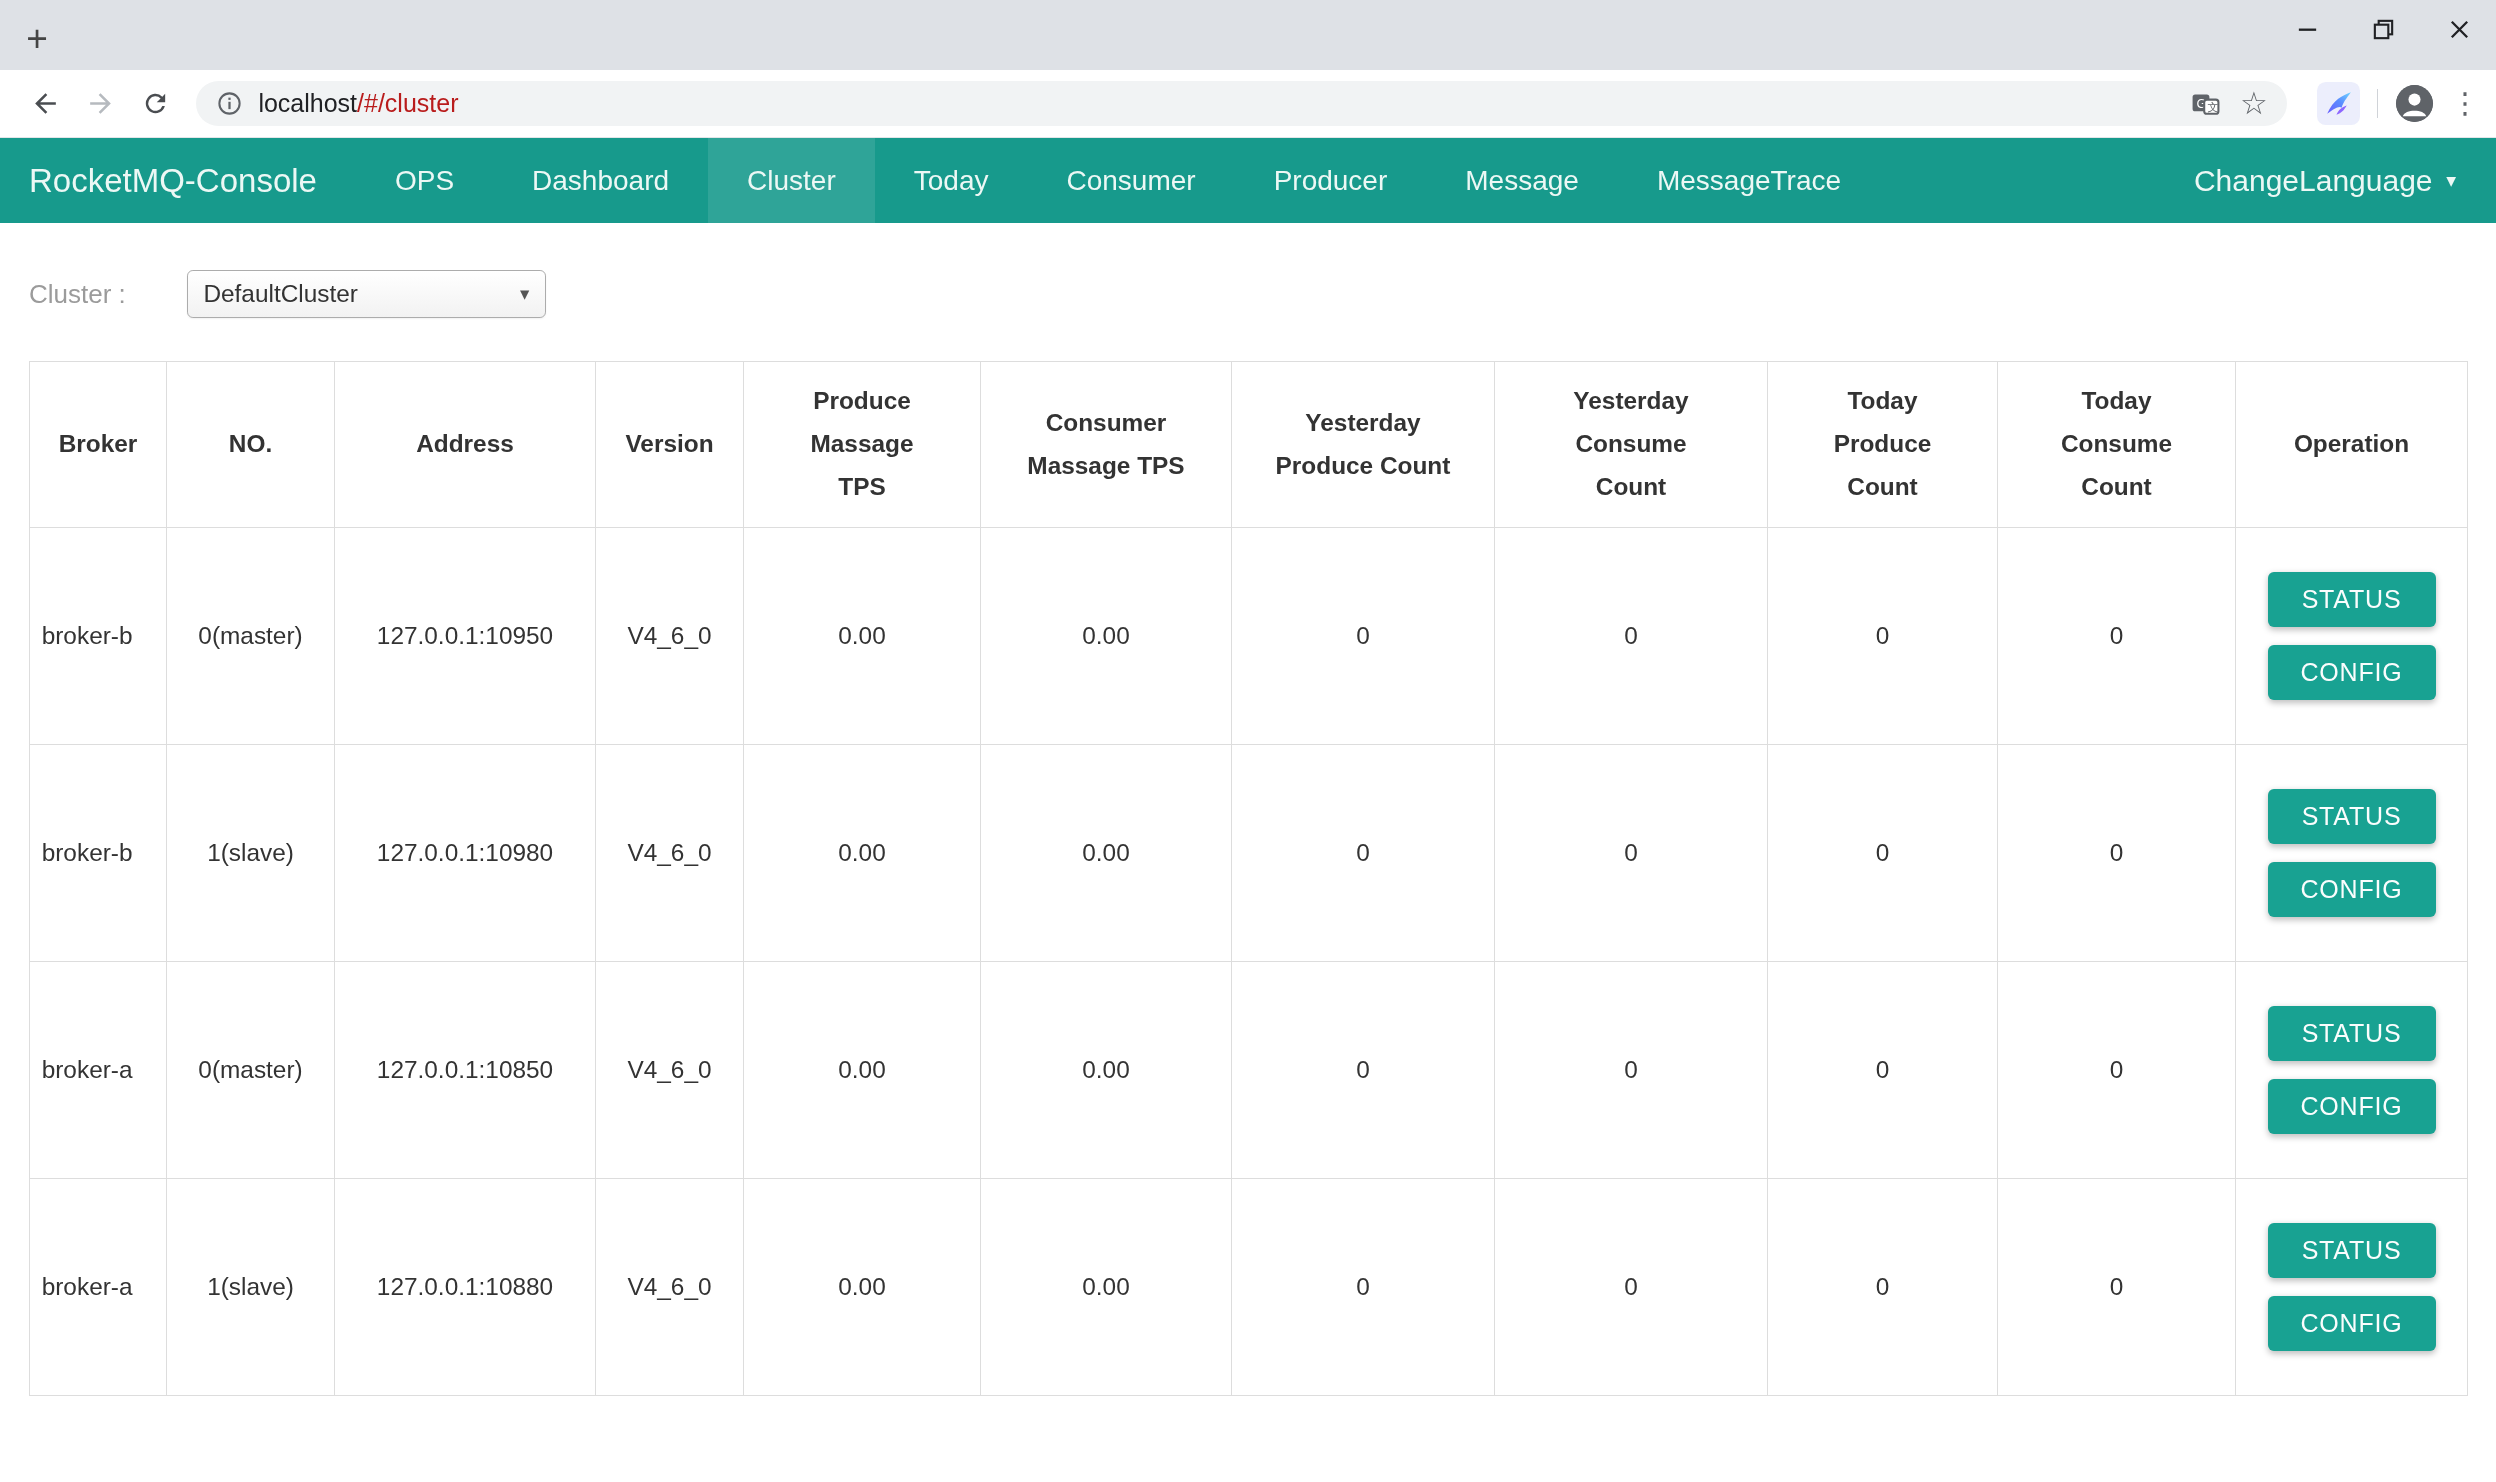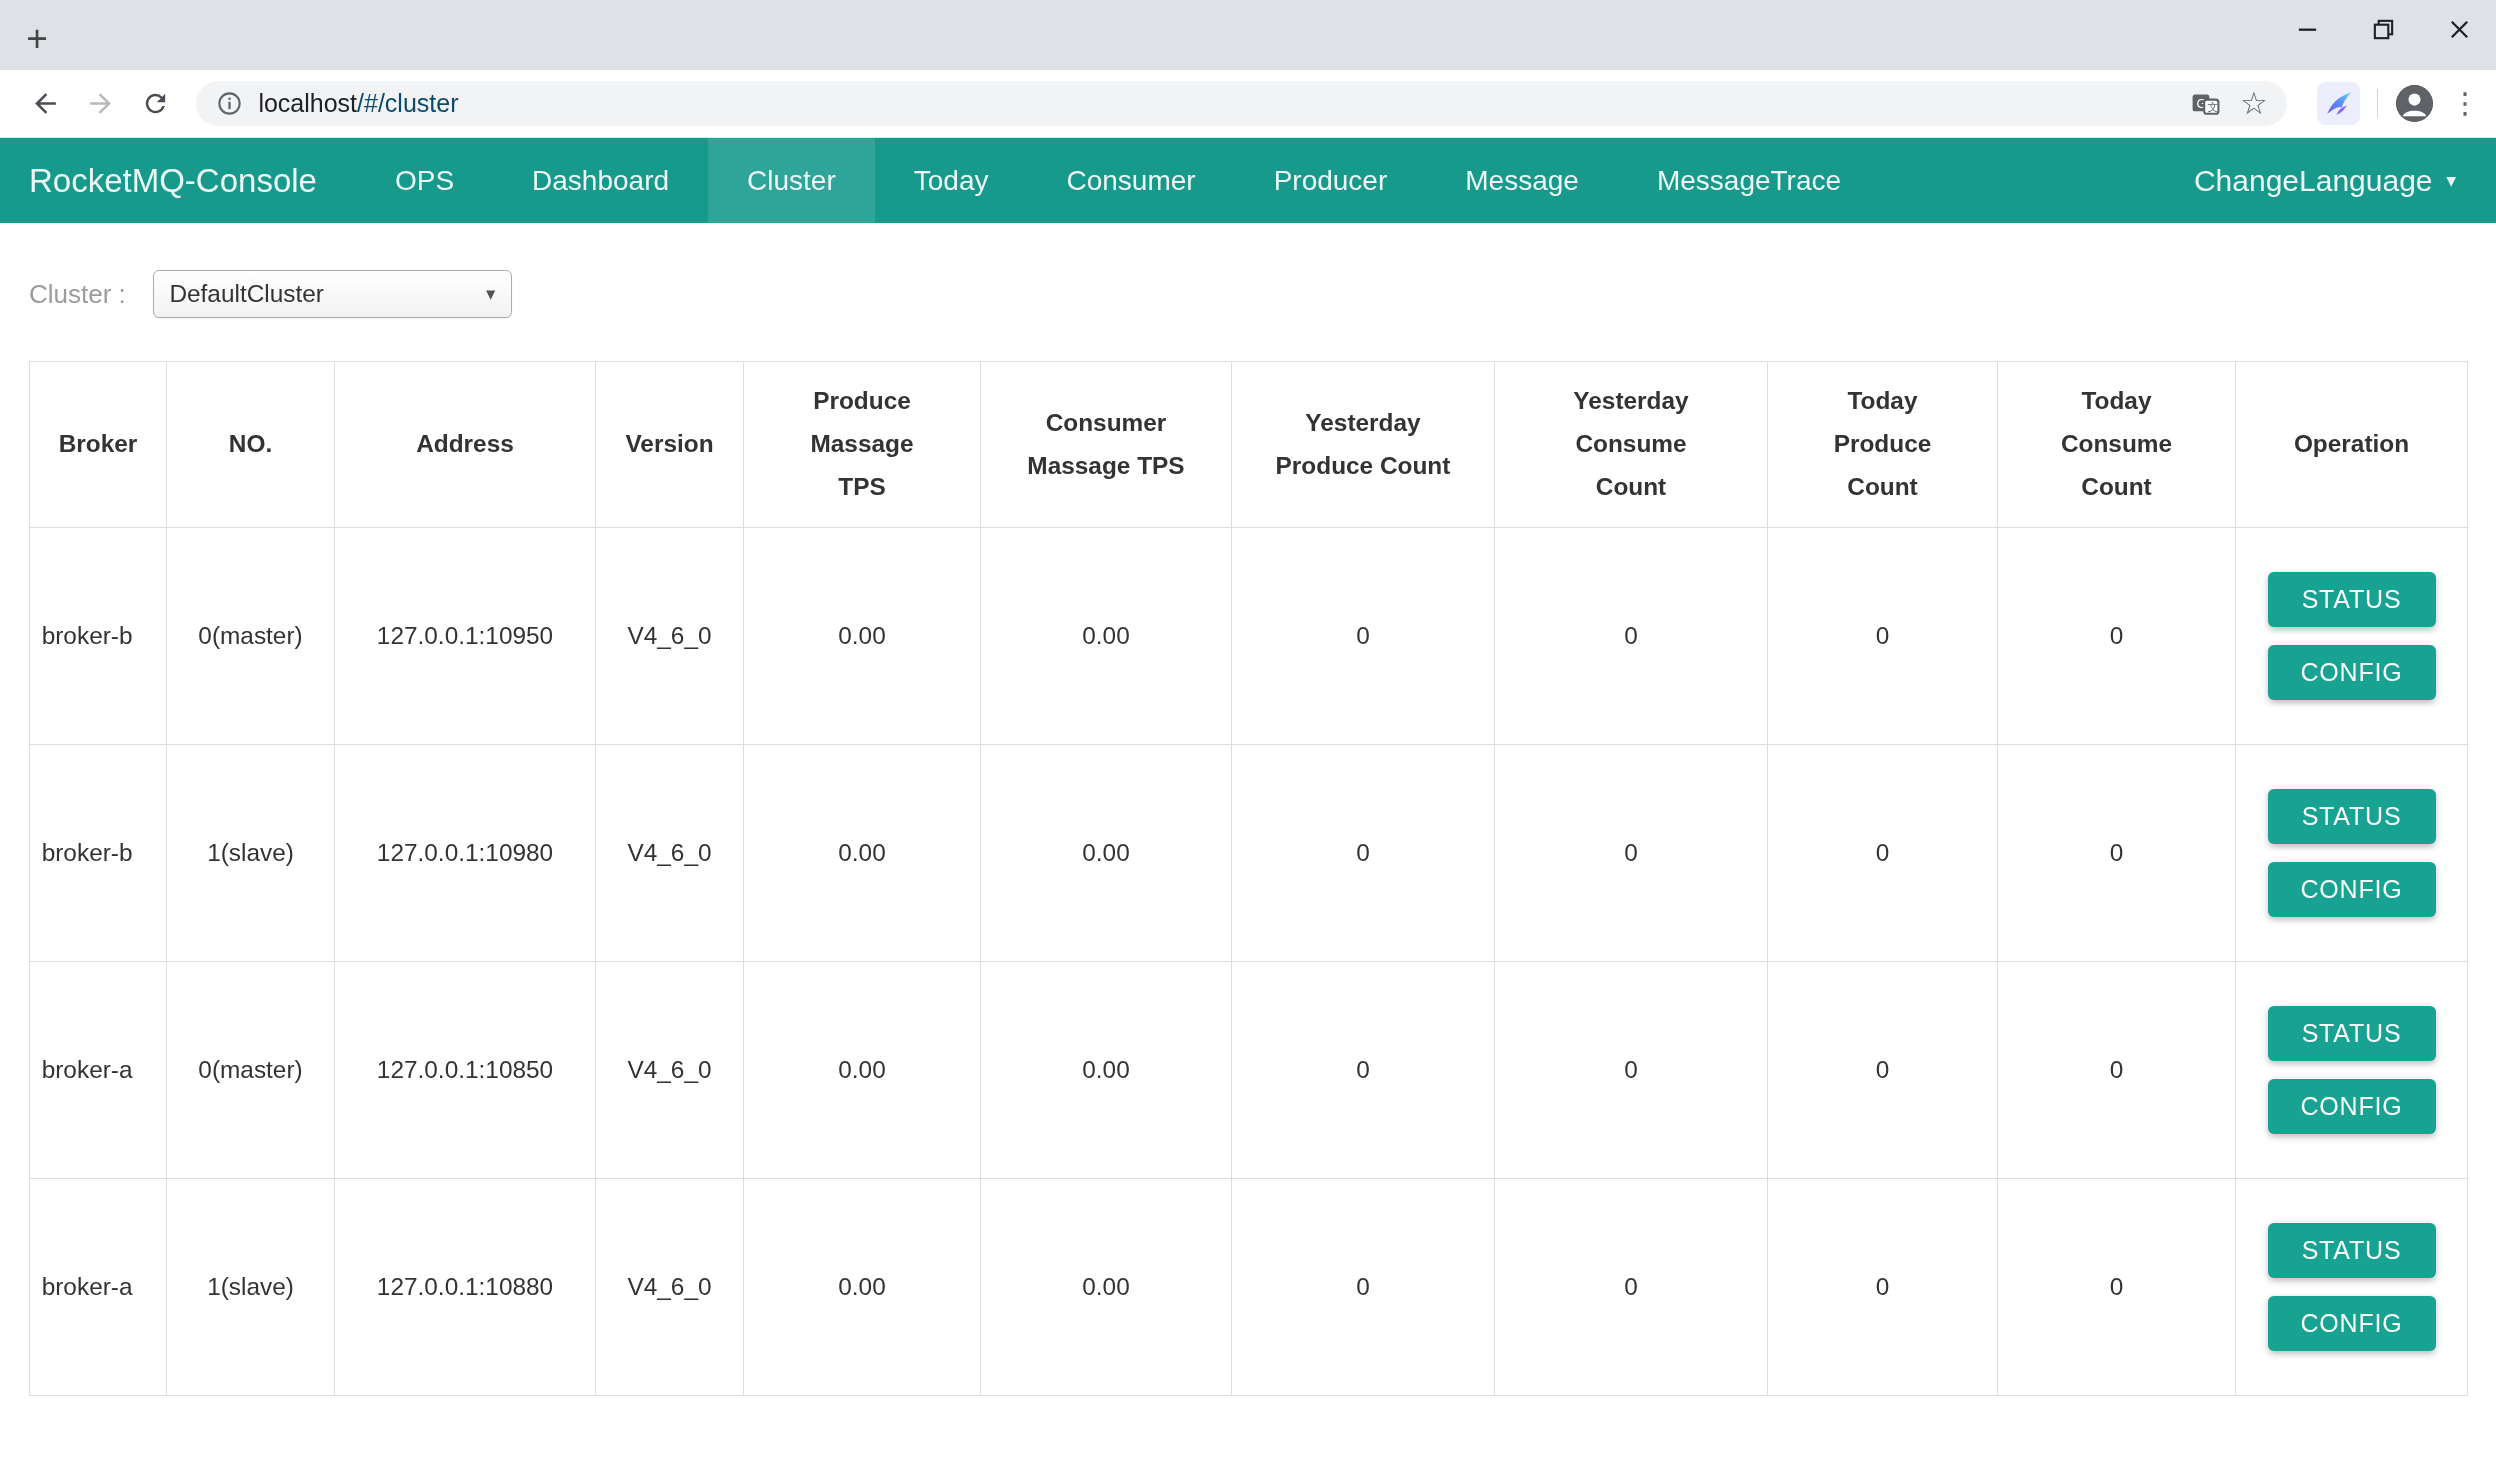--- a/index.html
+++ b/index.html
@@ -17,42 +17,42 @@
             font-size:37px; color:#444; font-weight:300; border-radius:50%; }
   .win-controls { position:absolute; right:0; top:0; height:59px; display:flex; }
   .win-btn { width:76px; height:59px; display:flex; align-items:center; justify-content:center; }
 
   .toolbar { height:68px; background:#ffffff; display:flex; align-items:center; padding:0 17.6px; border-bottom:1px solid #e3e5e8; }
   .nav-btn { width:55px; height:55px; display:flex; align-items:center; justify-content:center; border-radius:50%; }
   .omnibox { flex:1; height:45px; margin:0 13.7px; background:#f1f3f4; border-radius:22.4px;
              display:flex; align-items:center; padding:0 19.5px; }
   .url { flex:1; margin-left:15.6px; font-size:25px; white-space:nowrap; overflow:hidden; }
   .url .host { color:#202124; }
-  .url .path { color:#0c4a6e; }
+  .url .path { color:#b91c1c; }
   .omni-icon { margin-left:19.5px; display:flex; align-items:center; }
   .star { font-size:31px; color:#5f6368; line-height:1; }
   .ext-btn { width:43px; height:43px; margin-left:15.6px; background:#eceefc; border-radius:8.8px;
              display:flex; align-items:center; justify-content:center; }
   .chrome-sep { width:1px; height:29px; background:#d0d3d8; margin-left:17.6px; }
   .avatar { width:37px; height:37px; margin-left:17.6px; border-radius:50%; background:#5f6368; overflow:hidden;
             display:flex; align-items:center; justify-content:center; }
   .menu-dots { margin-left:17.6px; font-size:29px; color:#5f6368; letter-spacing:0; line-height:1; }
 
   
   .navbar { height:85px; background:#179a8c; display:flex; align-items:stretch; color:#ecf8f5; }
   .brand { font-size:33px; align-self:center; margin:0 39px 0 29px; white-space:nowrap; }
   .nav-items { display:flex; align-items:stretch; }
   .nav-item { font-size:28px; padding:0 39px; display:flex; align-items:center; white-space:nowrap; cursor:pointer; }
   .nav-item.active { background:#2fa498; }
   .lang { margin-left:auto; margin-right:41px; align-self:center; font-size:30px; display:flex; align-items:center; cursor:pointer; }
   .lang .caret { font-size:19.5px; margin-left:13.7px; }
 
   
   .content { padding:0 29px; }
-  .filter-row { margin-top:47px; display:flex; align-items:center; }
+  .filter-row { margin-top:47px; display:flex; align-items:center;gap:34px; }
   .filter-label { font-size:26px; color:#9b9b9b; margin-right:27px; }
   .select { width:359px; height:48px; border:1px solid #acacac; border-radius:5.9px;
             background:linear-gradient(#ffffff,#f2f2f2); display:flex; align-items:center;
             padding:0 15.6px; font-size:24.4px; color:#333; cursor:pointer; box-shadow:0 1px 2px rgba(0,0,0,.06); }
   .select .caret { margin-left:auto; font-size:18.5px; color:#555; }
 
   table.cluster { margin-top:43px; width:2438px; table-layout:fixed; border-collapse:collapse; }
   .cluster th, .cluster td { border:1px solid #ddd; vertical-align:middle; color:#333; }
   .cluster th { height:166px; font-size:24.4px; font-weight:bold; text-align:center; line-height:1.75; white-space:pre-line; }
   .cluster td { height:217px; font-size:24.4px; text-align:center; line-height:1.55; }

